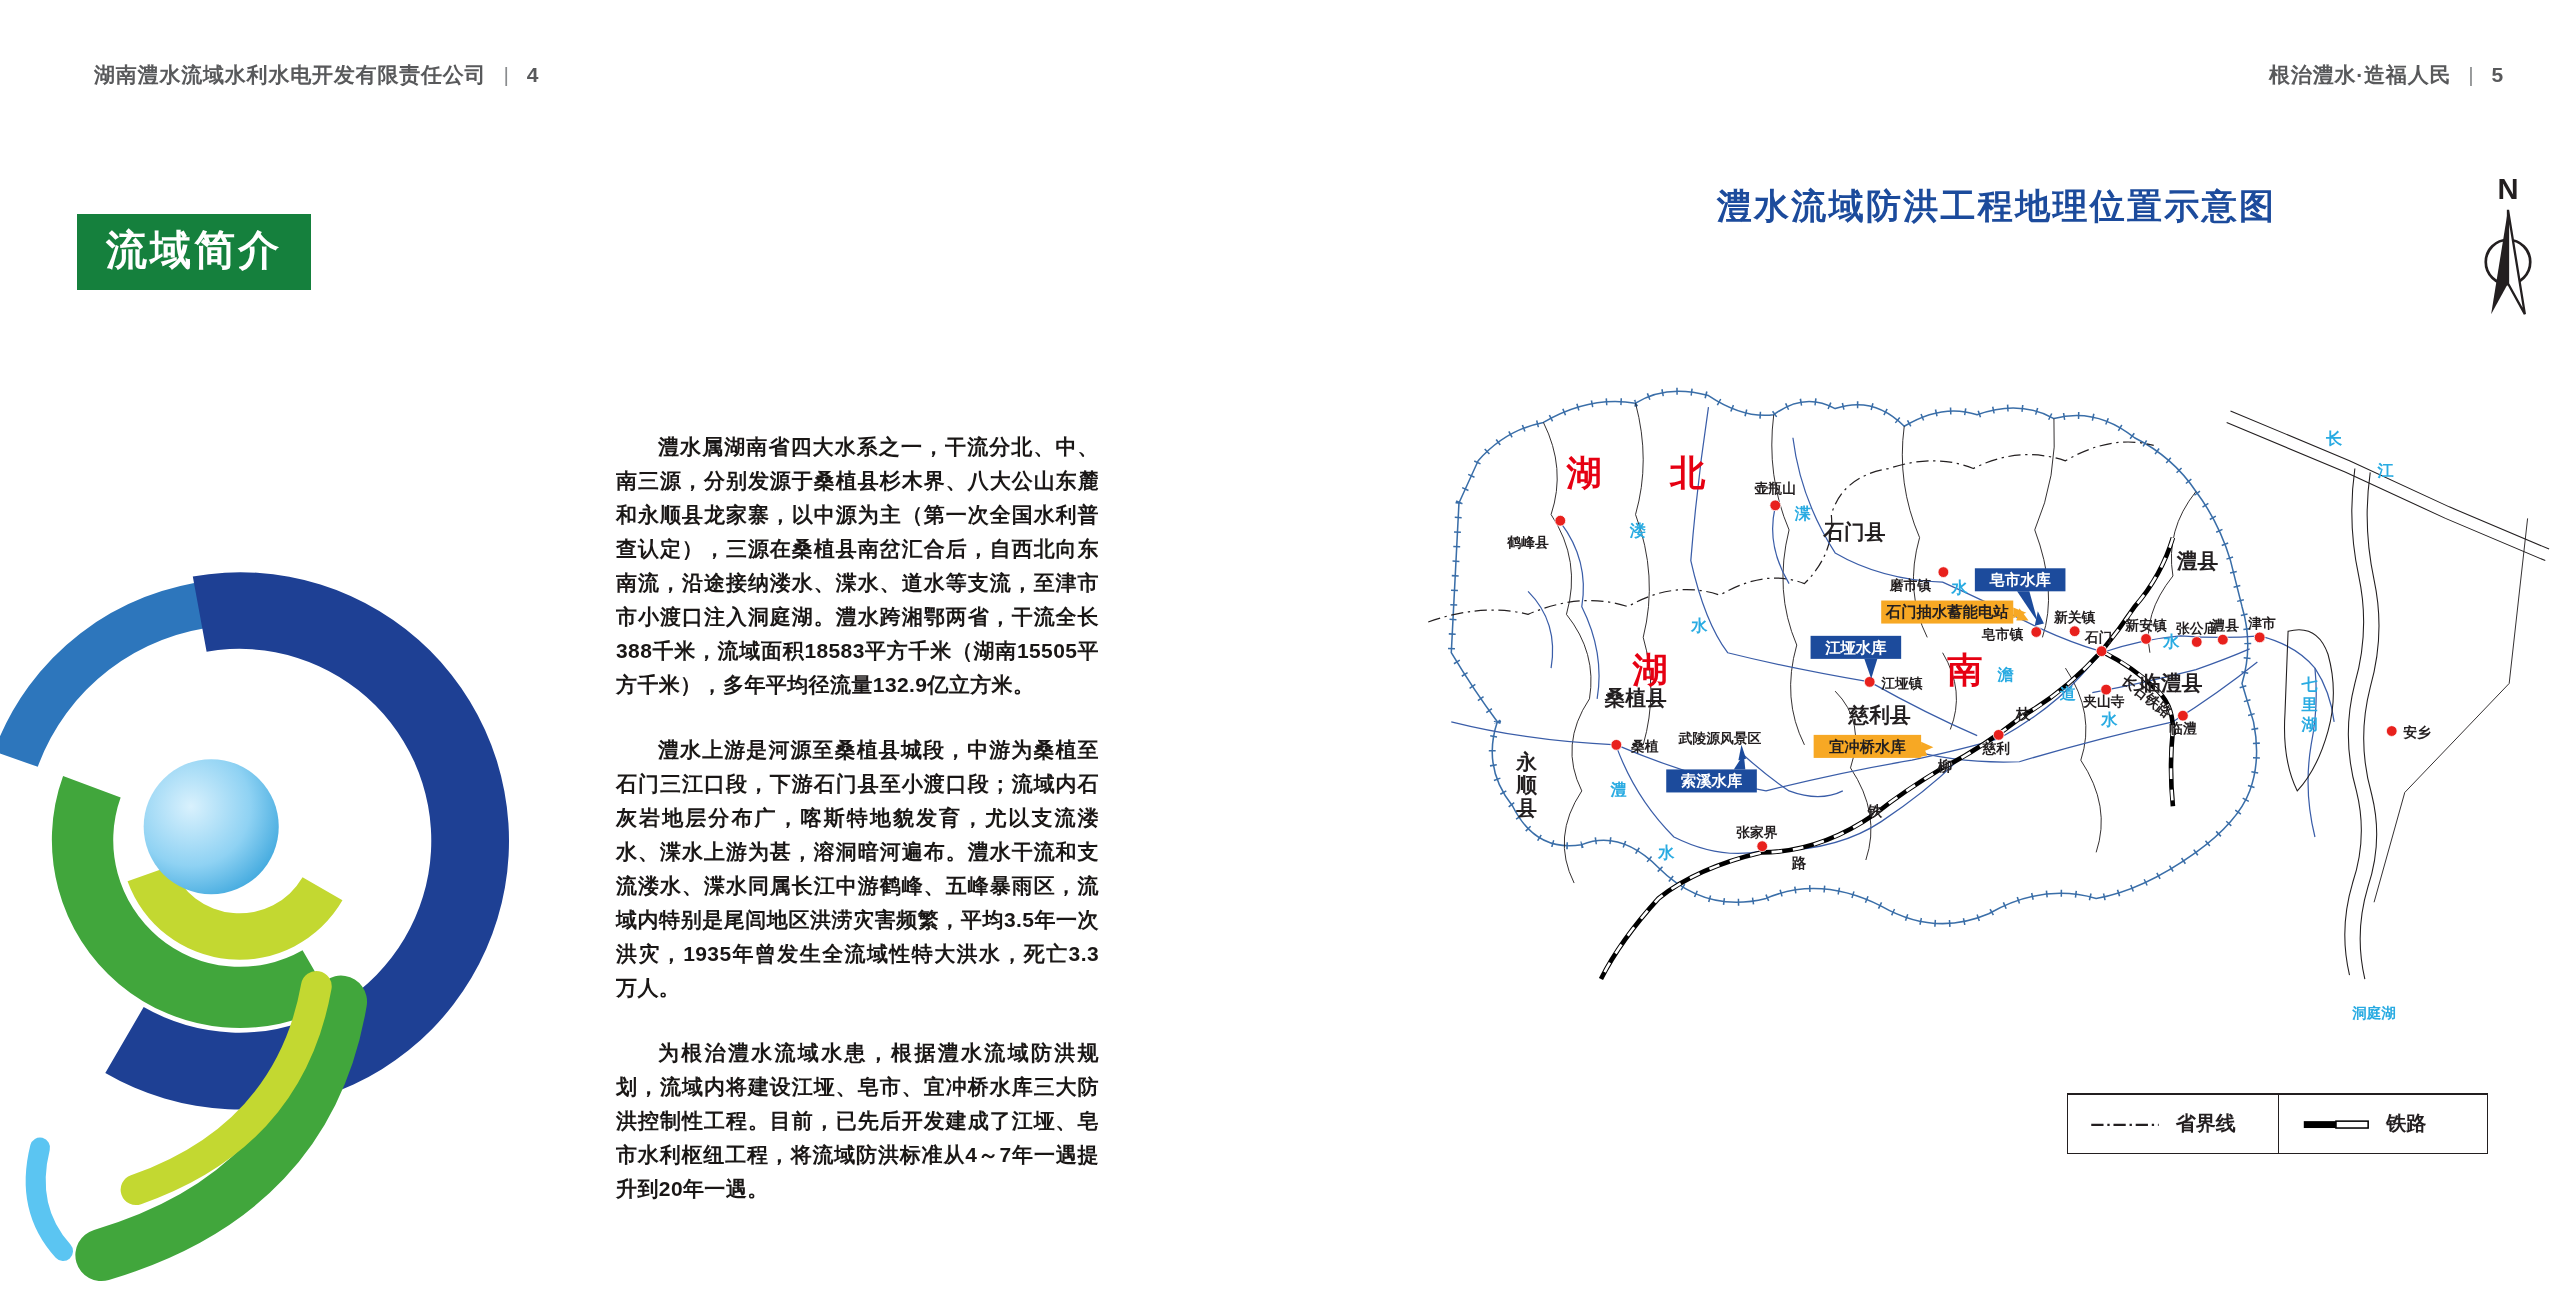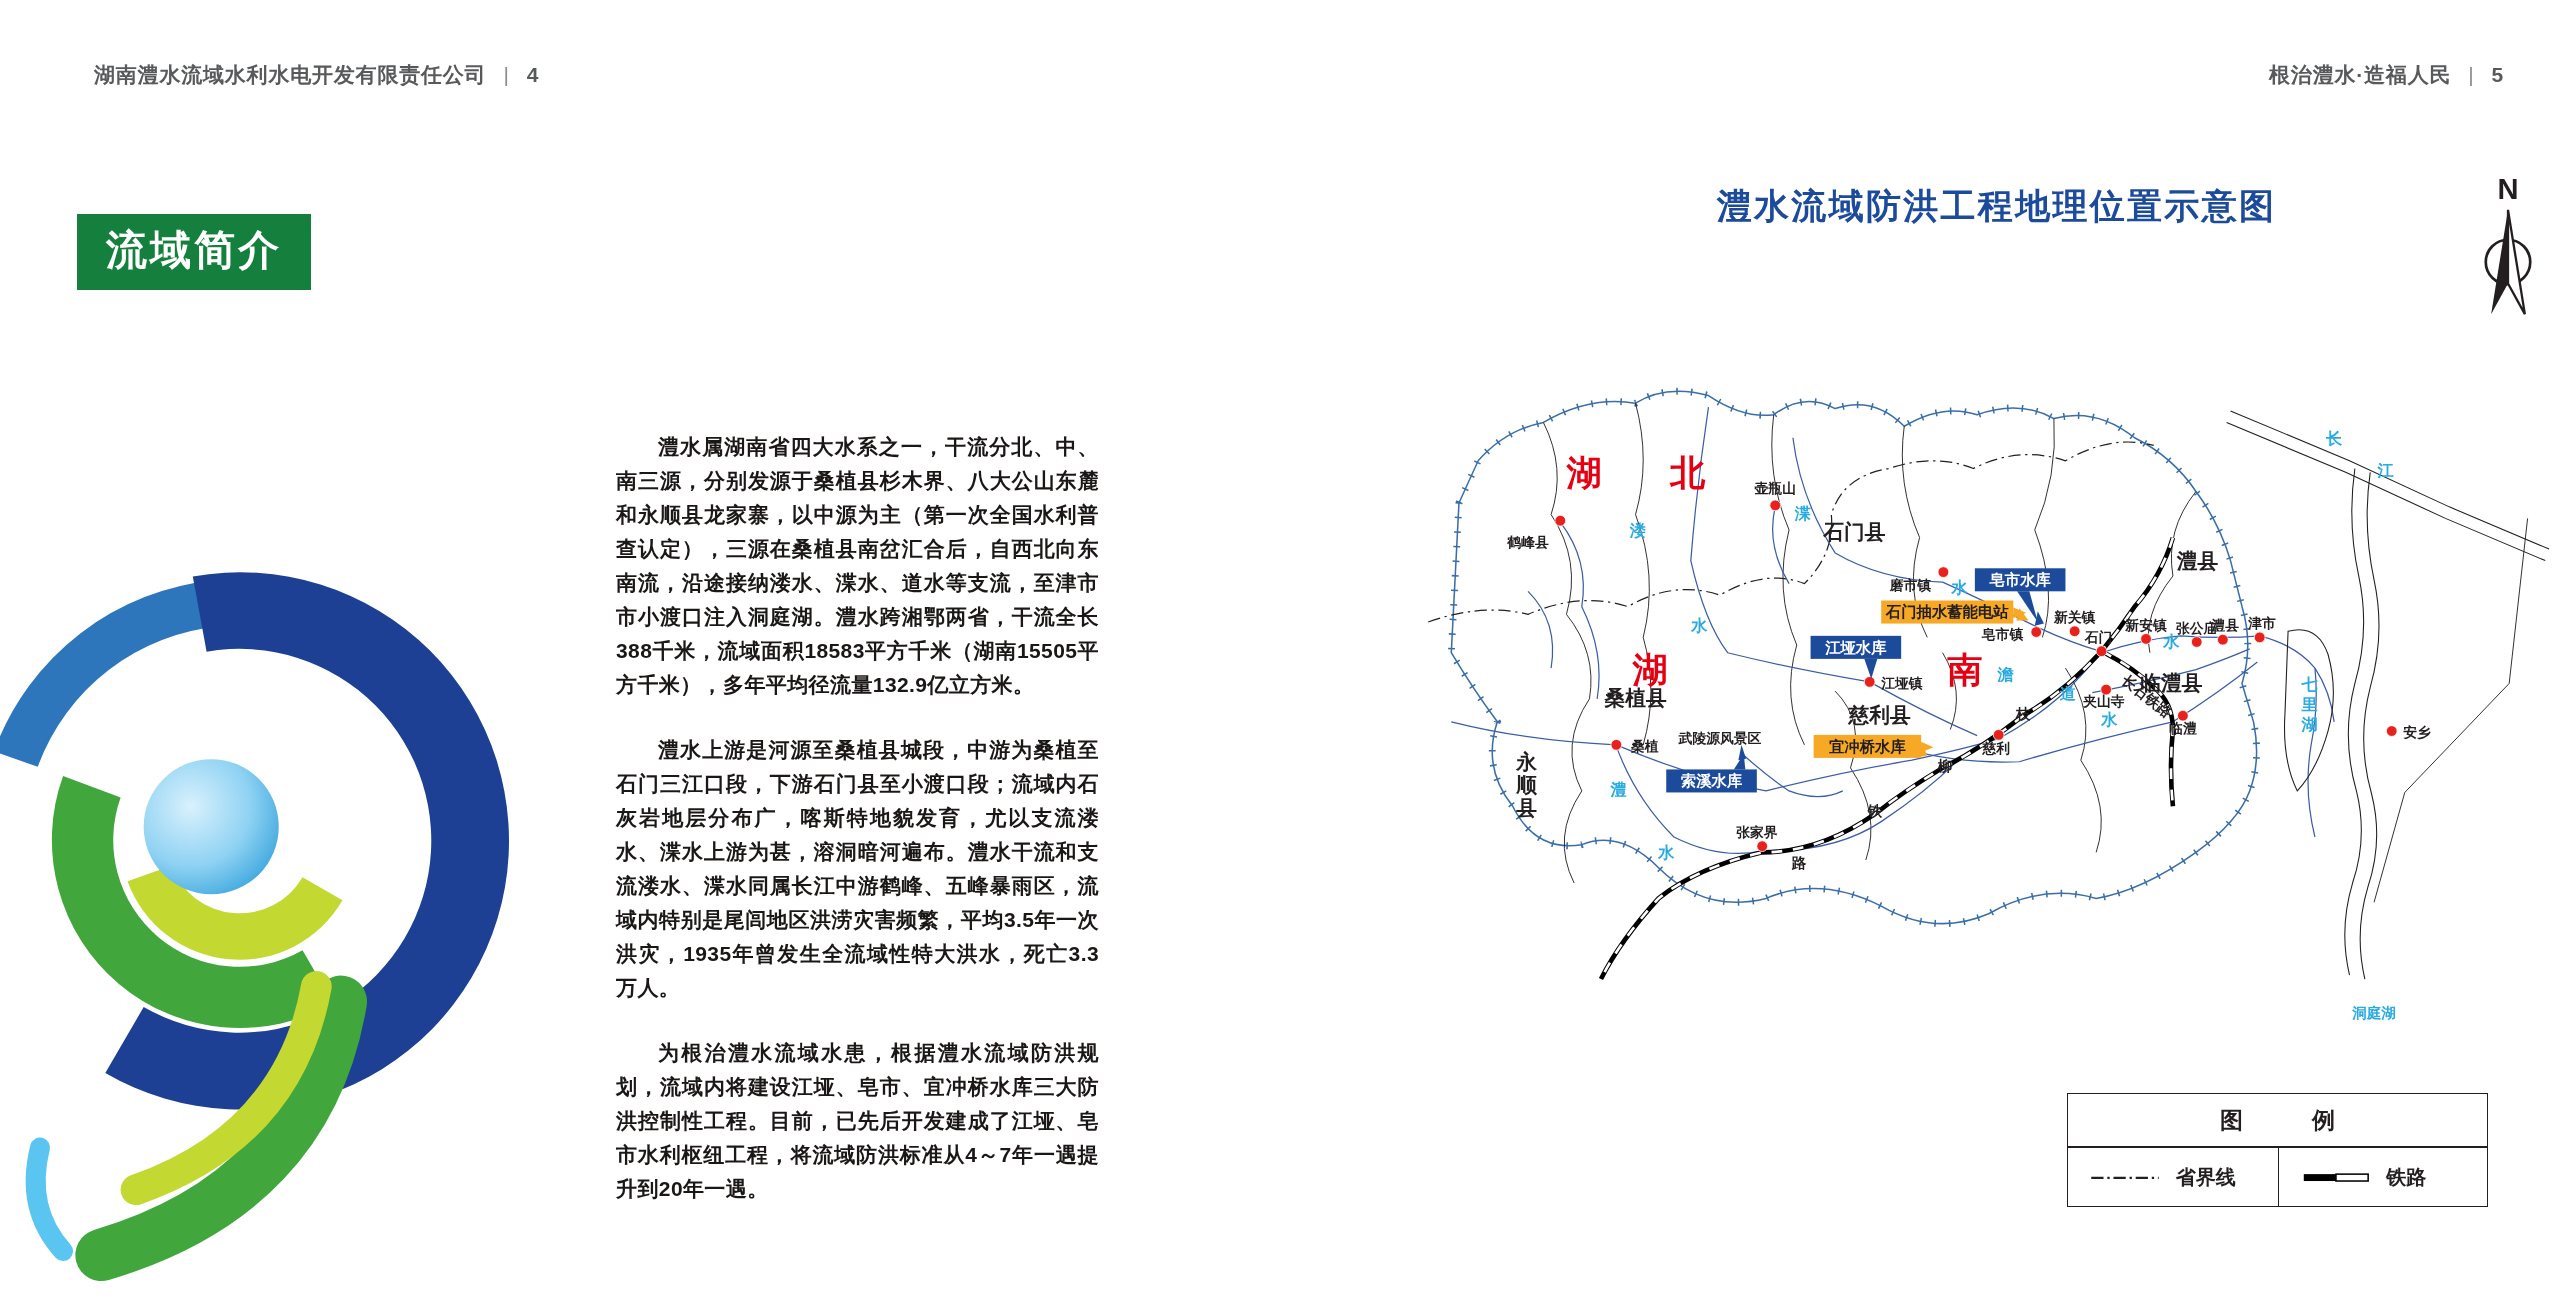--- a/index.html
+++ b/index.html
@@ -293,21 +293,20 @@
       <text x="706" y="334" class="resbox-text-orange">石门抽水蓄能电站</text>
     </g>
     <g>
       <polygon points="672,496 672,510 688,503" class="resbox-orange"></polygon>
       <rect x="532" y="487" width="140" height="30" class="resbox-orange"></rect>
       <text x="602" y="509" class="resbox-text-orange">宜冲桥水库</text>
     </g>
   </svg>
 
 <div class="legend">
-  <div class="legend-title">图　例</div>
   <div class="legend-grid">
     <div class="leg-cell bt">
       <svg width="77" height="18.4" viewBox="0 0 100 24">
         <line x1="4" y1="13" x2="92" y2="13" stroke="#231f20" stroke-width="3" stroke-dasharray="16 5 3 5"></line>
       </svg>
       <span>省界线</span>
     </div>
     <div class="leg-cell bl bt">
       <svg width="77" height="18.4" viewBox="0 0 100 24">
         <rect x="6" y="8" width="42" height="9" fill="#000000"></rect>

